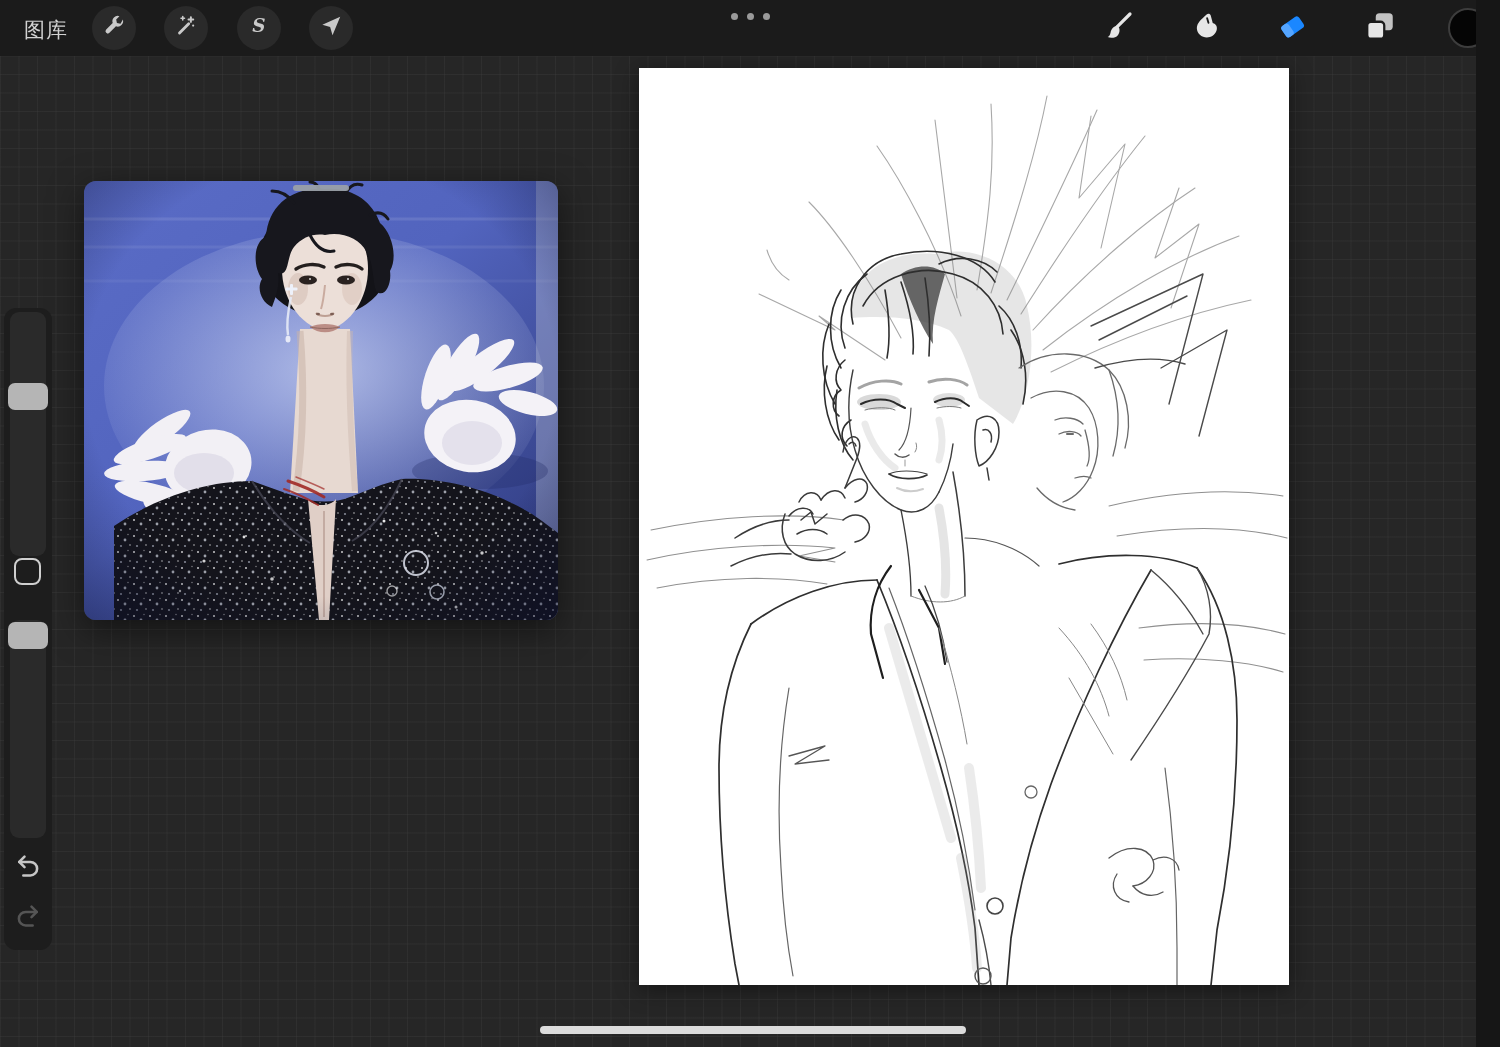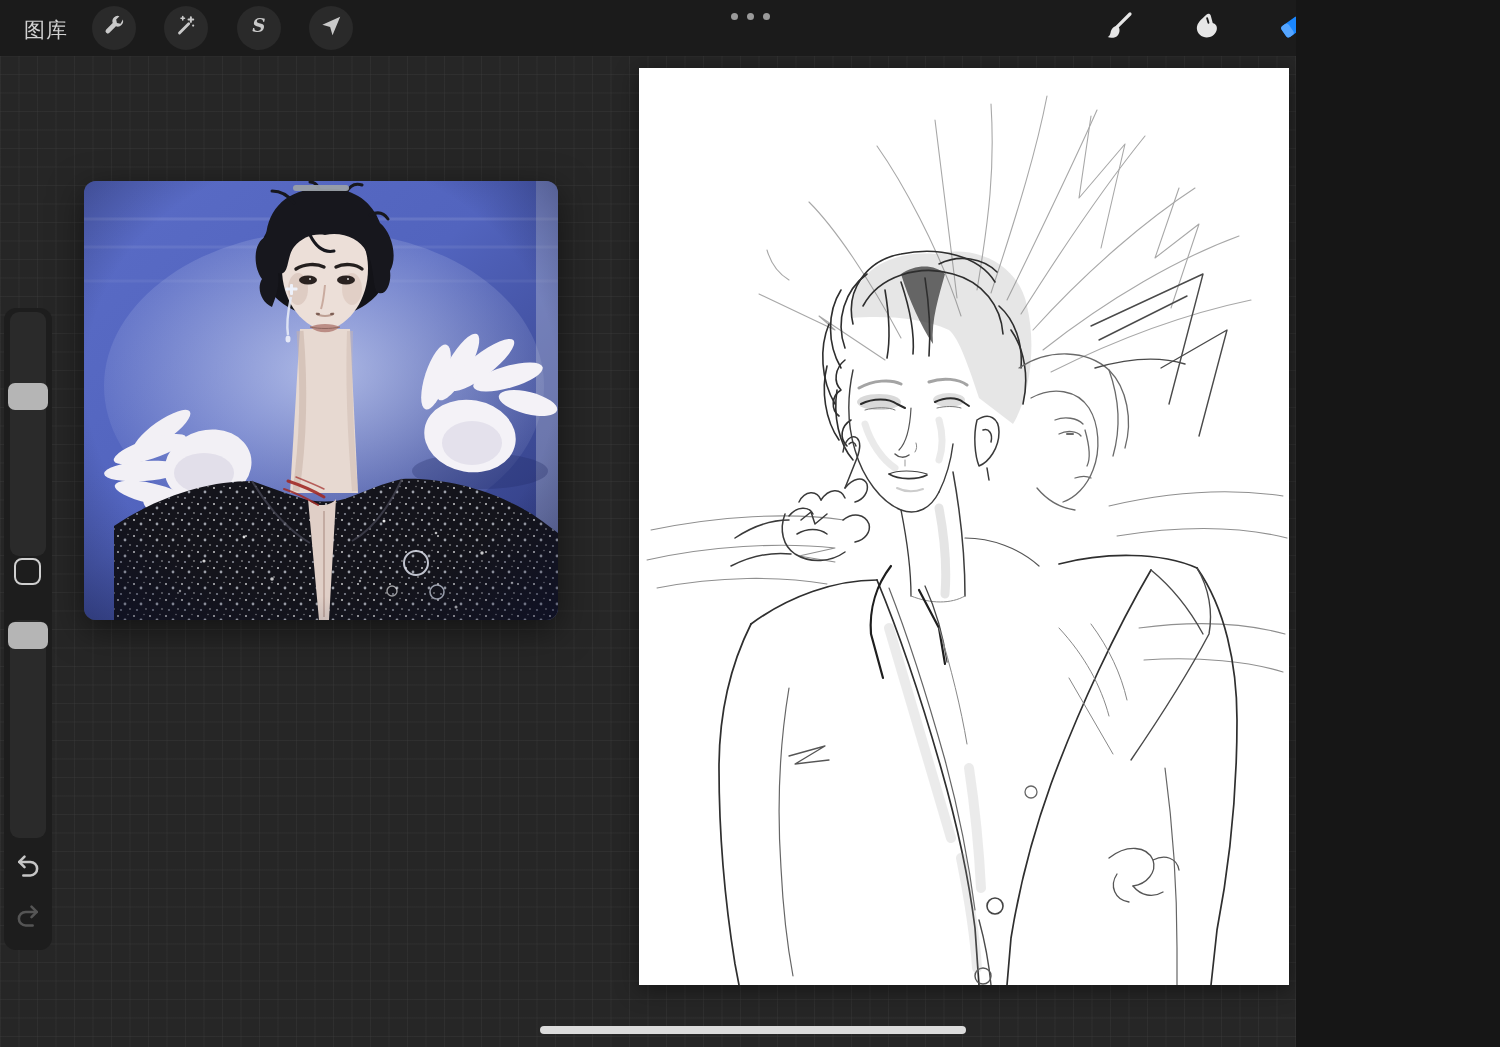--- a/index.html
+++ b/index.html
@@ -1,17 +1,17 @@
 <!DOCTYPE html>
 <html><head>
 <meta charset="utf-8">
 <style>
   html,body{margin:0;padding:0;background:#161616;}
   .screen{
-    position:relative;width:1296px;height:1047px;overflow:hidden;
+    position:relative;width:1476px;height:1047px;overflow:hidden;
     background-color:#262626;
     background-image:
       linear-gradient(rgba(70,70,70,.28) 1px, transparent 1px),
       linear-gradient(90deg, rgba(70,70,70,.28) 1px, transparent 1px);
     background-size:18.5px 18.5px;
     font-family:"Liberation Sans", sans-serif;
   }
   
   .toolbar{position:absolute;left:0;top:0;width:1500px;height:56px;background:#1b1b1b;background-image:none;z-index:30;}
   .gallery-label{position:absolute;left:24px;top:16px;color:#d2d2d2;font-size:21px;letter-spacing:1px;cursor:default;}

